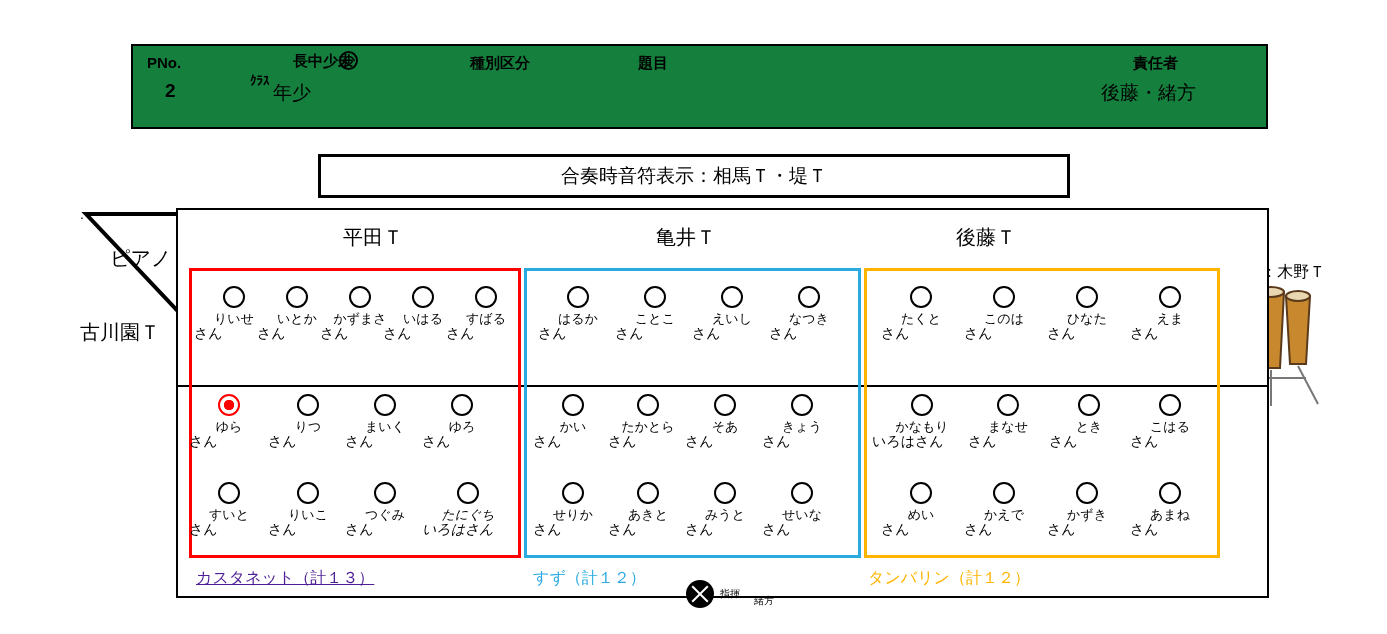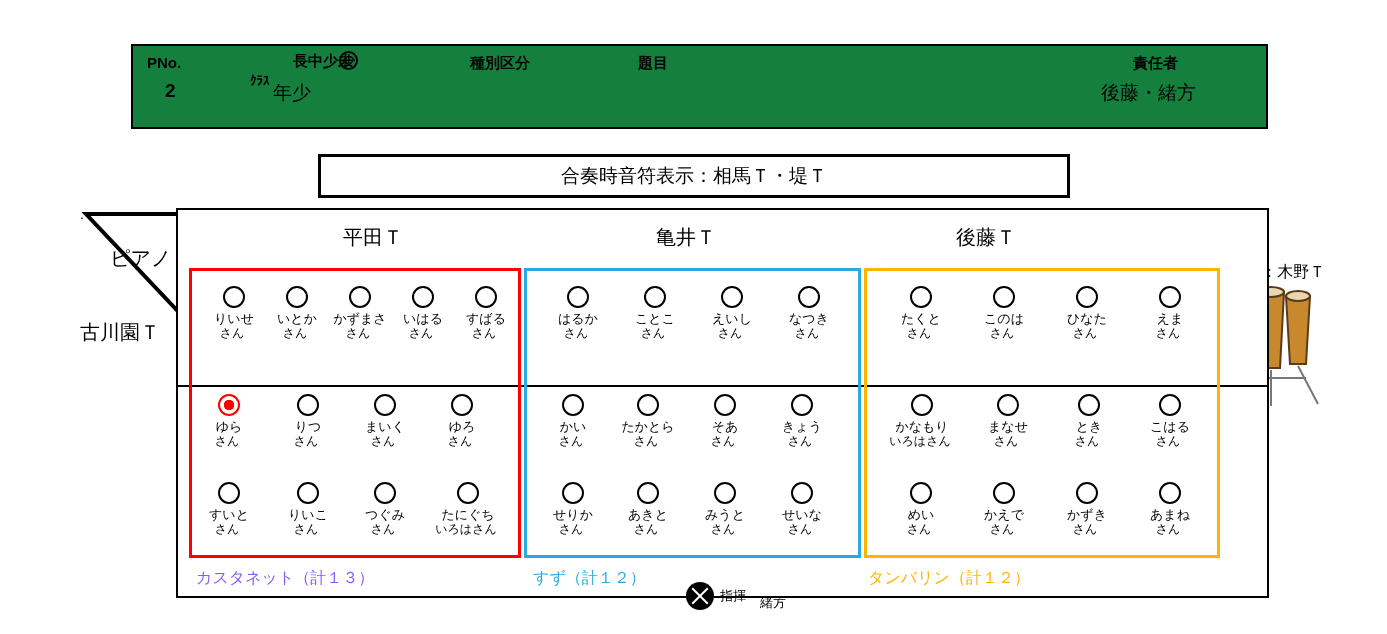--- a/index.html
+++ b/index.html
@@ -114,42 +114,42 @@
     border-color: #ff0000;
     background:
       radial-gradient(circle at 50% 50%, #ff0000 0 40%, #ffffff 41% 100%);
   }
   .student .nm {
     font-size: 13px;
     line-height: 15px;
     white-space: nowrap;
   }
   .student .nm-2 {
-    font-size: 12px;
+    font-size: 14px;
     line-height: 15px;
-    text-align: center;
+    text-align: left;
     padding-right: 4px;
   }
 
   
   .inst-label {
     position: absolute;
     font-size: 16px;
     white-space: nowrap;
   }
-  .inst-red { color: #8b5cf6; }
+  .inst-red { color: #4c1d95; text-decoration: underline; }
   .inst-blue { color: #29abe2; }
   .inst-yellow { color: #ffb400; }
 
   
   .conductor {
     position: absolute;
     left: 686px; top: 580px;
     display: flex; align-items: center; gap: 6px;
-    font-size: 13px;
+    font-size: 10px;
   }
   .x-circle {
     width: 28px; height: 28px;
     border-radius: 50%;
     background: #000;
     position: relative;
   }
   .x-circle:before, .x-circle:after {
     content: "";
     position: absolute;
@@ -310,21 +310,21 @@
   <div class="student" style="left:90px; top:272px;">
     <div class="circle"></div>
     <div class="nm">りいこ</div>
     <div class="nm-2">さん</div>
   </div>
   <div class="student" style="left:167px; top:272px;">
     <div class="circle"></div>
     <div class="nm">つぐみ</div>
     <div class="nm-2">さん</div>
   </div>
-  <div class="student" style="left:244px; top:272px; width:92px;">
+  <div class="student" style="left:244px; top:272px; width:92px;font-style:italic;">
     <div class="circle"></div>
     <div class="nm">たにぐち</div>
     <div class="nm-2">いろはさん</div>
   </div>
 
   <div class="group-box group-blue"></div>
 
   <div class="student" style="left:360px; top:76px;">
     <div class="circle"></div>
     <div class="nm">はるか</div>

